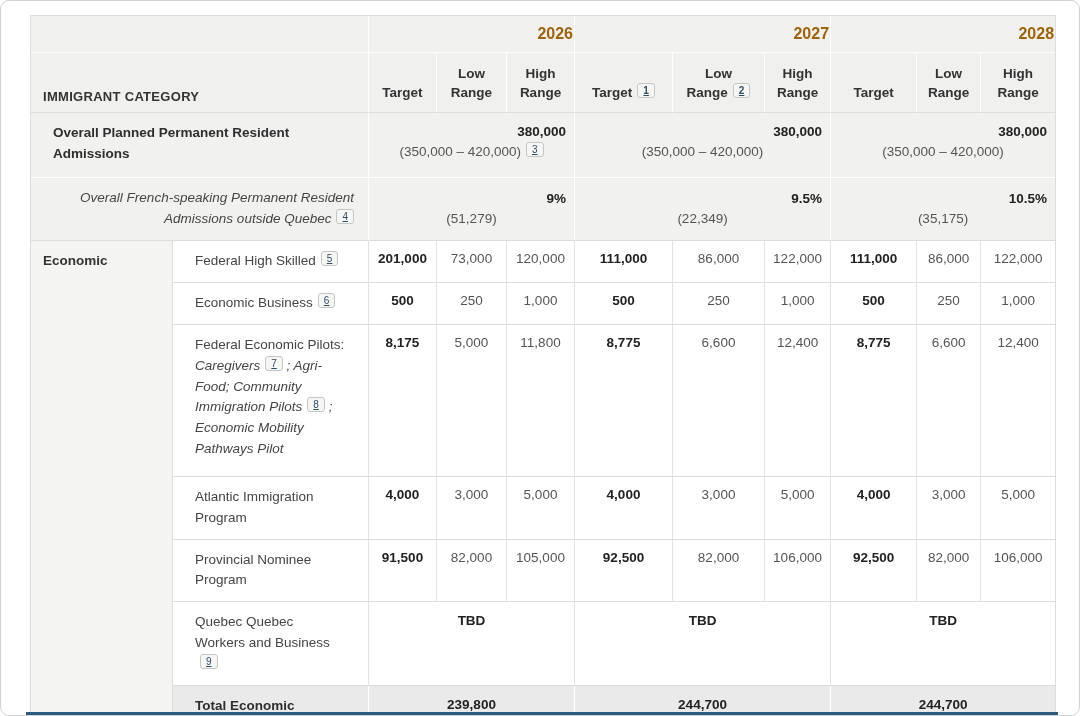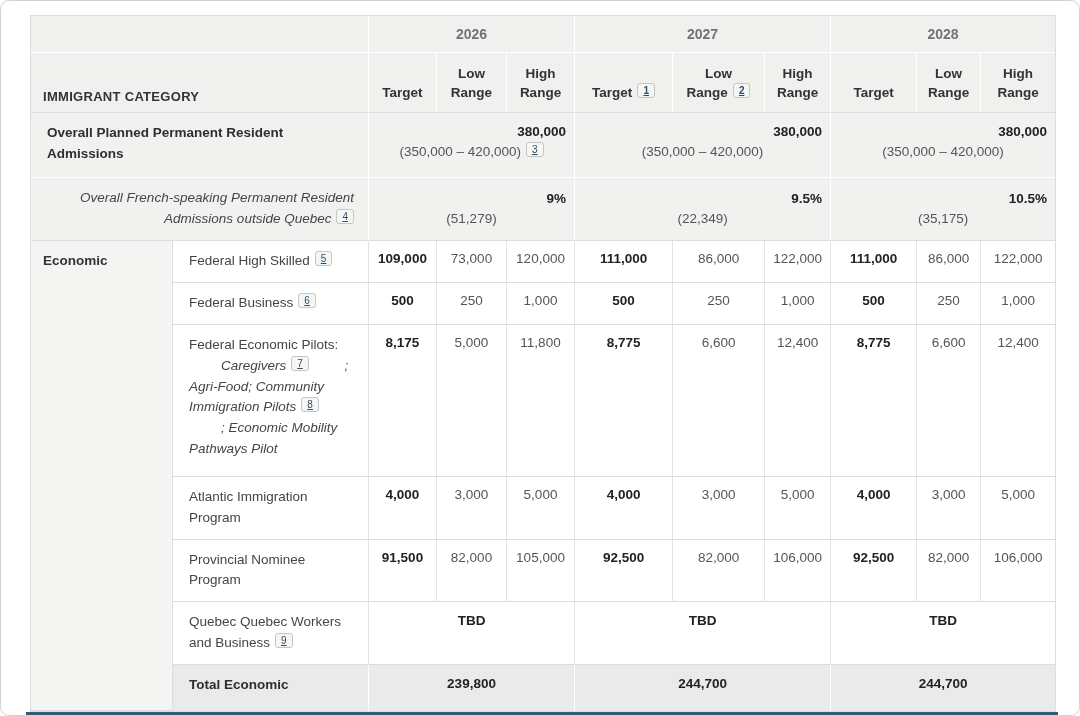--- a/index.html
+++ b/index.html
@@ -33,34 +33,34 @@
   td { border-right: 1px solid #e3e3e3; border-bottom: 1px solid #ddd; }
   td:last-child { border-right: none; }
   tr.last td { border-bottom: none; }
 
   
   .hg { background: #f0f0ee; border-right-color: #ffffff; }
   .stripe { background: #f1f1ef; border-right-color: #ffffff; }
   .hg.inner-b, .stripe.inner-b { border-bottom-color: #ffffff; }
   .tot { background: #eaeaea; border-right-color: #ffffff; border-bottom: none; }
 
-  .year { text-align: center; font-weight: 700; color: #737373; font-size: 14px; vertical-align: middle; }
+  .year { text-align: right; font-weight: 700; color: #a16207; font-size: 16px; vertical-align: middle; }
   .cat  { font-weight: 700; color: #333; font-size: 13px; vertical-align: bottom; padding: 8px 12px; letter-spacing: 0.3px; }
   .colh { text-align: center; font-weight: 700; color: #333; vertical-align: bottom; padding: 8px 4px 9px; line-height: 1.45; }
   .colh .l { display: block; }
 
   .ecat {
     background: #f4f4f2; vertical-align: top;
     font-weight: 700; color: #333; padding: 12px 12px;
     border-right-color: #ddd;
   }
-  .lbl { vertical-align: top; padding: 10px 16px; color: #454545; line-height: 1.55; }
+  .lbl { vertical-align: top; padding: 10px 22px; color: #454545; line-height: 1.55; }
   .lbl.bold { font-weight: 700; color: #2f2f2f; }
   .lbl.fr { font-style: italic; text-align: right; vertical-align: middle; padding-right: 14px; }
-  .it { font-style: italic; margin-left: 32px; }
+  .it { font-style: italic; }
 
   .v { text-align: center; vertical-align: top; padding: 10px 4px; color: #555; }
   .v.b { font-weight: 700; color: #222; }
   .sv { text-align: center; vertical-align: top; padding: 9px 8px; line-height: 1.5; }
   .sv.mid { vertical-align: middle; }
   .sv .main { font-weight: 700; color: #222; text-align: right; }
   .sv .range { color: #555; }
   .sv.b { font-weight: 700; color: #222; }
 
   .fn {
@@ -176,33 +176,33 @@
       </td>
       <td class="sv mid stripe" colspan="3">
         <div class="main">10.5%</div>
         <div class="range">(35,175)</div>
       </td>
     </tr>
 
     <tr style="height:35px">
       <td class="ecat" rowspan="7">Economic</td>
       <td class="lbl"><span>Federal High Skilled</span><span class="fn">5</span></td>
-      <td class="v b">109,000</td>
+      <td class="v b">201,000</td>
       <td class="v">73,000</td>
       <td class="v">120,000</td>
       <td class="v b">111,000</td>
       <td class="v">86,000</td>
       <td class="v">122,000</td>
       <td class="v b">111,000</td>
       <td class="v">86,000</td>
       <td class="v">122,000</td>
     </tr>
 
     <tr style="height:35px">
-      <td class="lbl"><span>Federal Business</span><span class="fn">6</span></td>
+      <td class="lbl"><span>Economic Business</span><span class="fn">6</span></td>
       <td class="v b">500</td>
       <td class="v">250</td>
       <td class="v">1,000</td>
       <td class="v b">500</td>
       <td class="v">250</td>
       <td class="v">1,000</td>
       <td class="v b">500</td>
       <td class="v">250</td>
       <td class="v">1,000</td>
     </tr>

